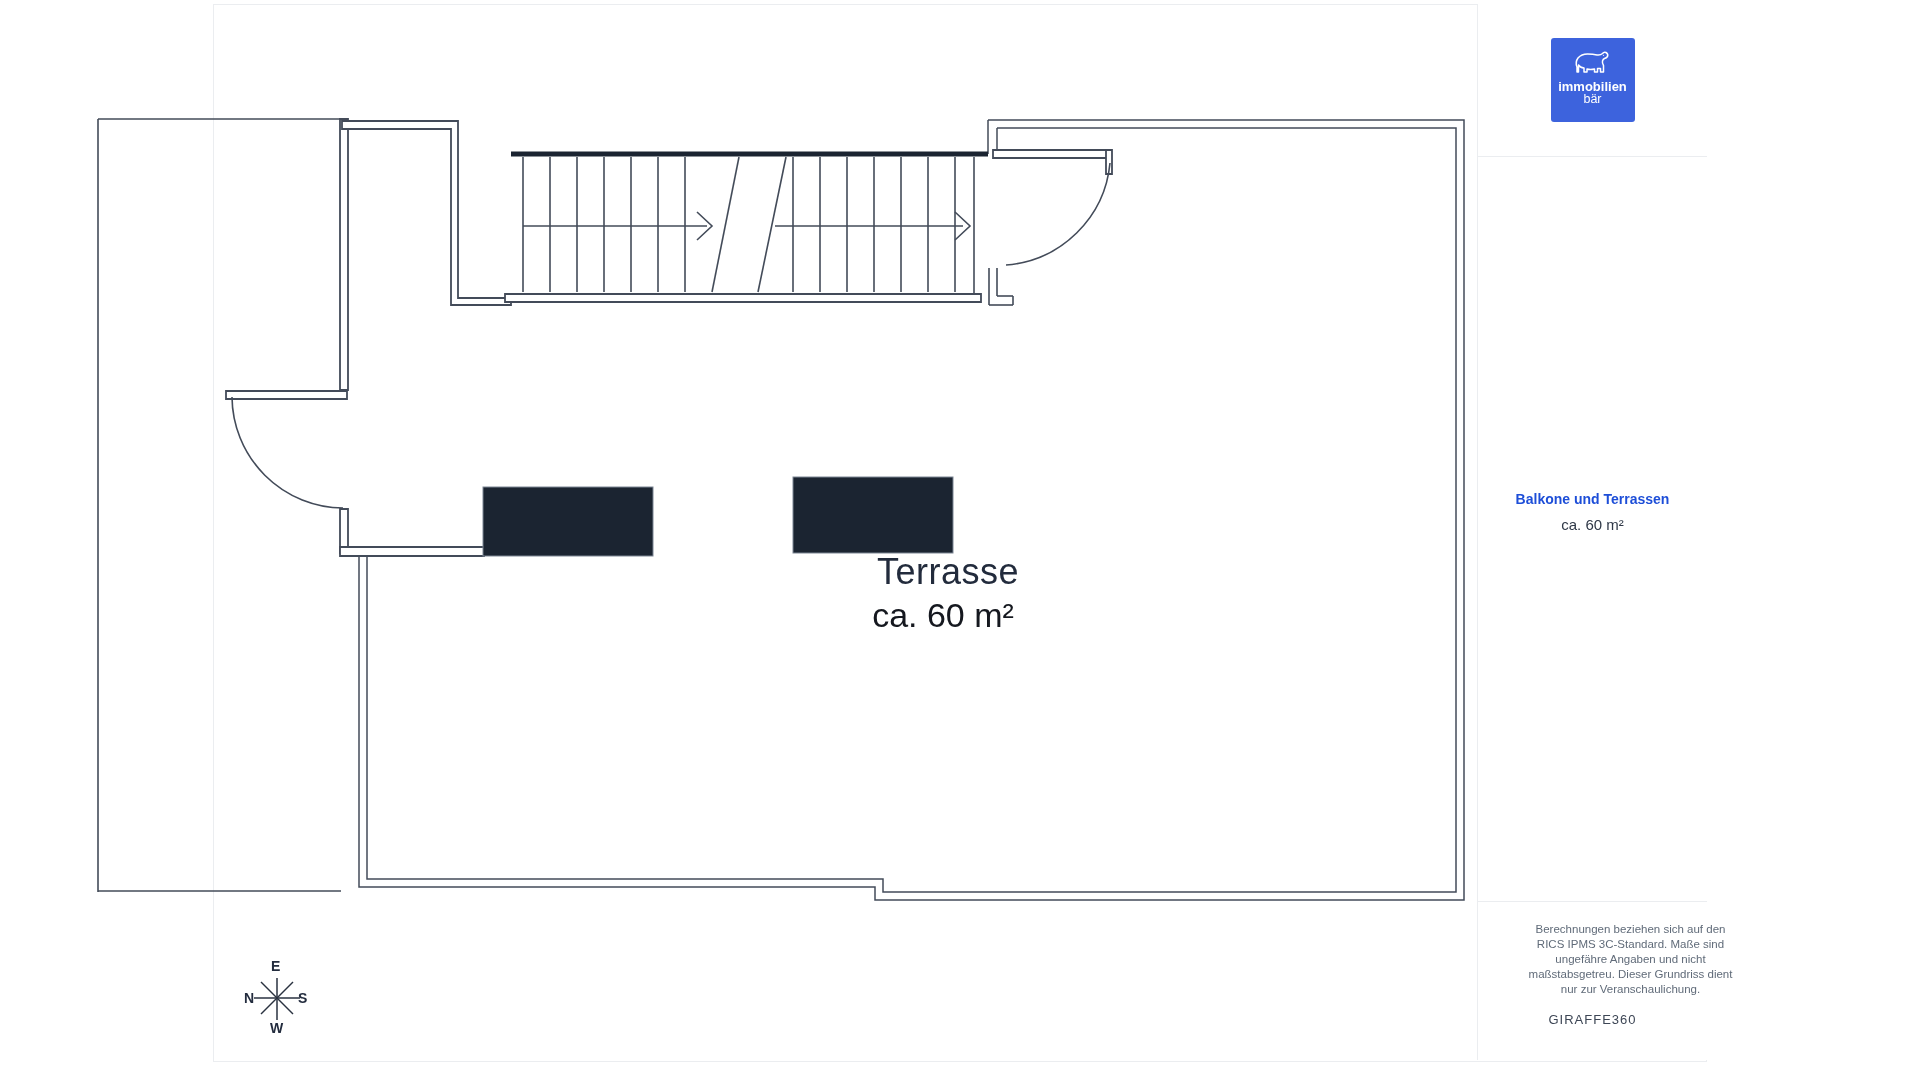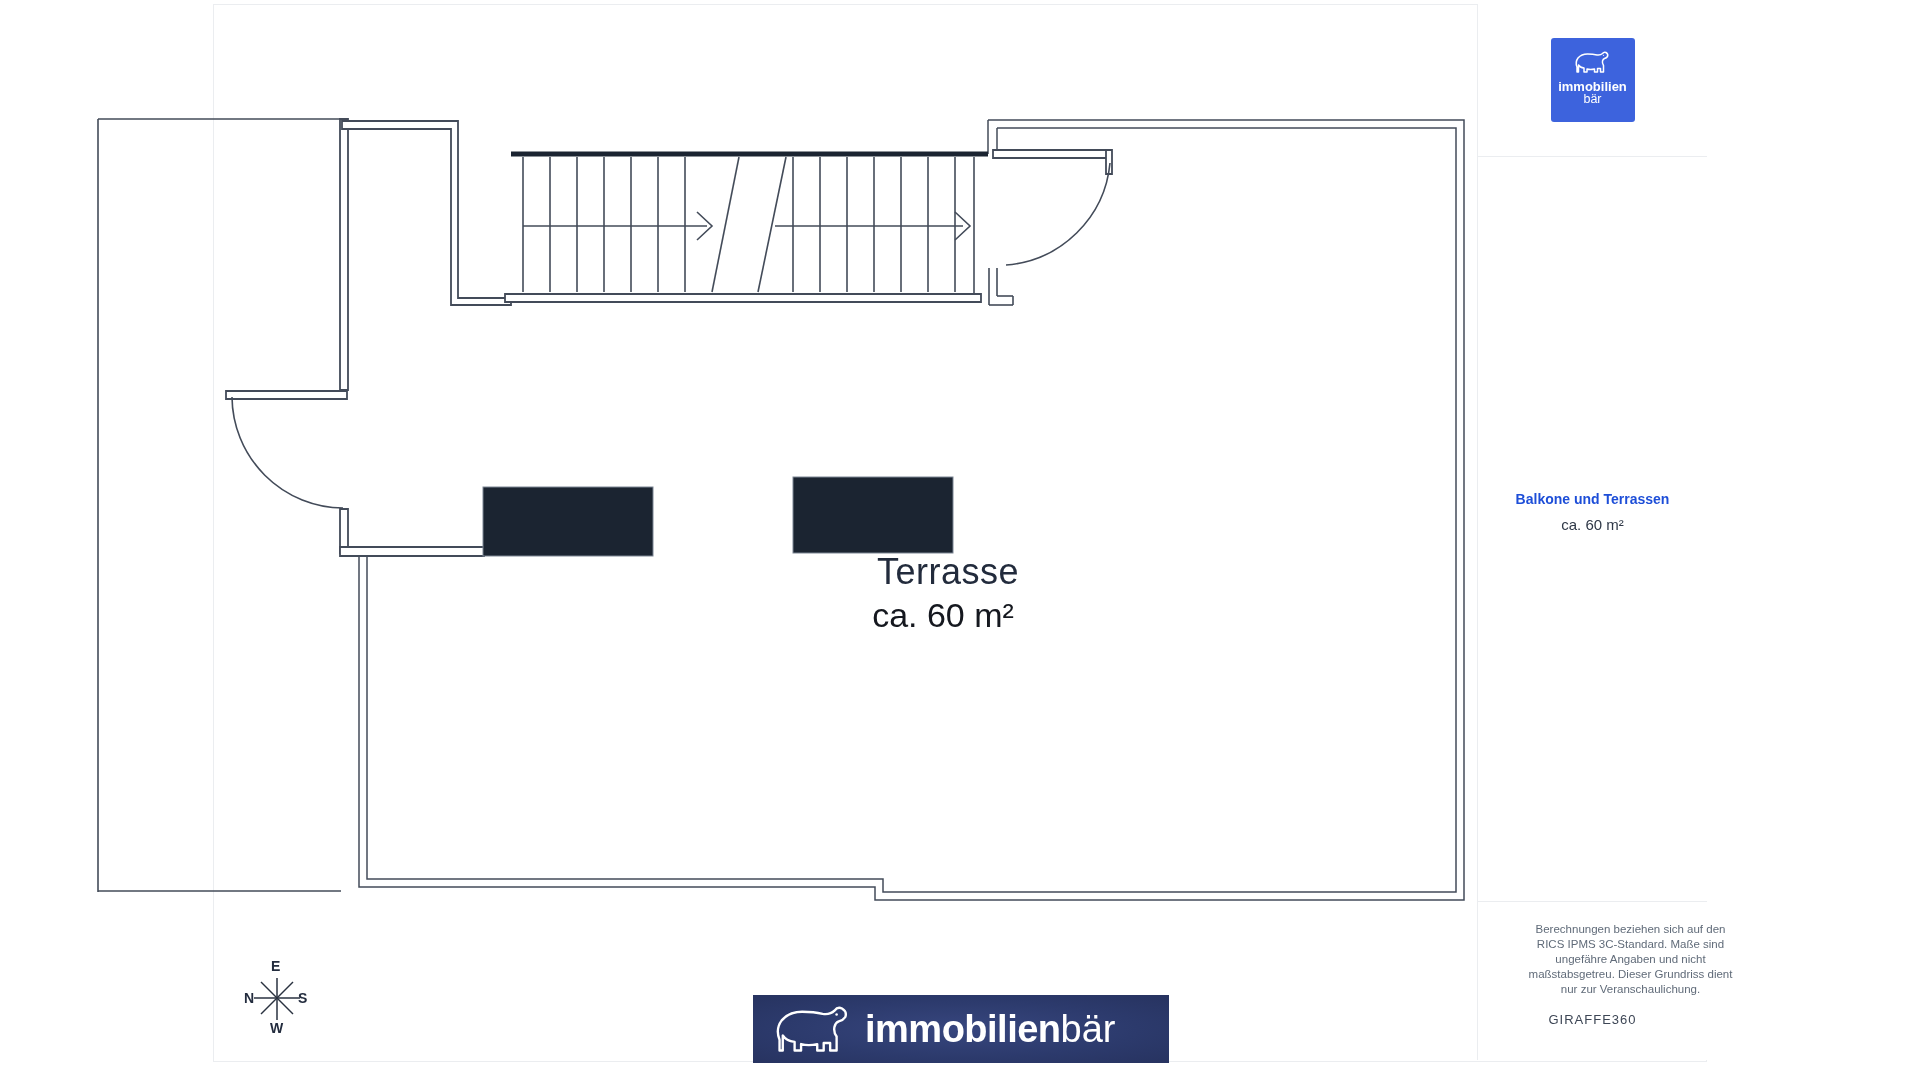--- a/index.html
+++ b/index.html
@@ -151,28 +151,20 @@
         <line x1="35" y1="36" x2="67" y2="68"></line>
         <line x1="35" y1="68" x2="67" y2="36"></line>
       </g>
     </svg>
     <span class="c-top">E</span>
     <span class="c-left">N</span>
     <span class="c-right">S</span>
     <span class="c-bottom">W</span>
   </div>
 
-  <div class="footer-banner">
-    <svg width="82" height="56" viewBox="0 0 76 52">
-      <use href="#bear" stroke="#ffffff" stroke-width="2.2" color="#ffffff"></use>
-    </svg>
-    <div class="footer-text">
-      <span class="fb-bold">immobilien</span><span class="fb-light">bär</span>
-    </div>
-  </div>
 
   <div class="sidebar">
     <div class="sb-divider-top"></div>
     <div class="sb-divider-bottom"></div>
 
     <div class="logo-square">
       <svg width="38" height="26" viewBox="0 0 76 52">
         <use href="#bear" stroke="#ffffff" stroke-width="3" color="#ffffff"></use>
       </svg>
       <div class="logo-l1">immobilien</div>

